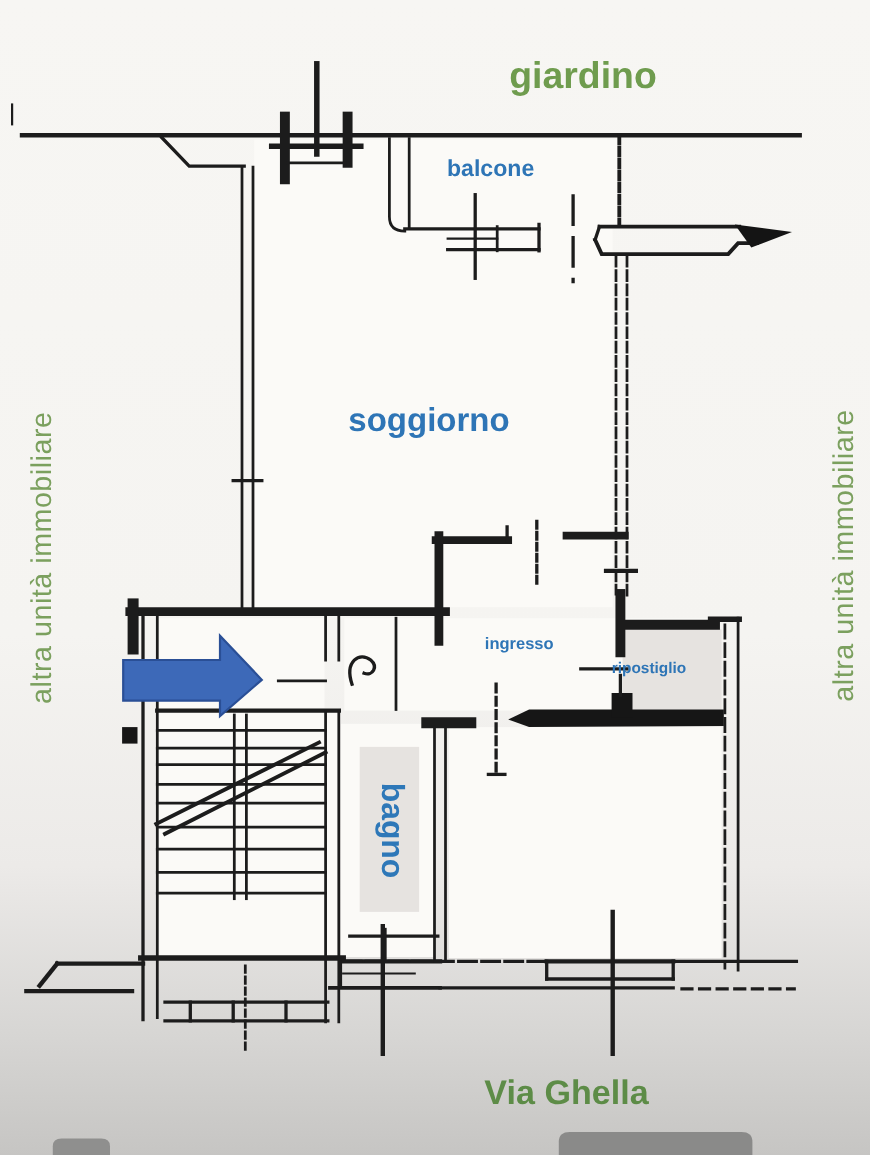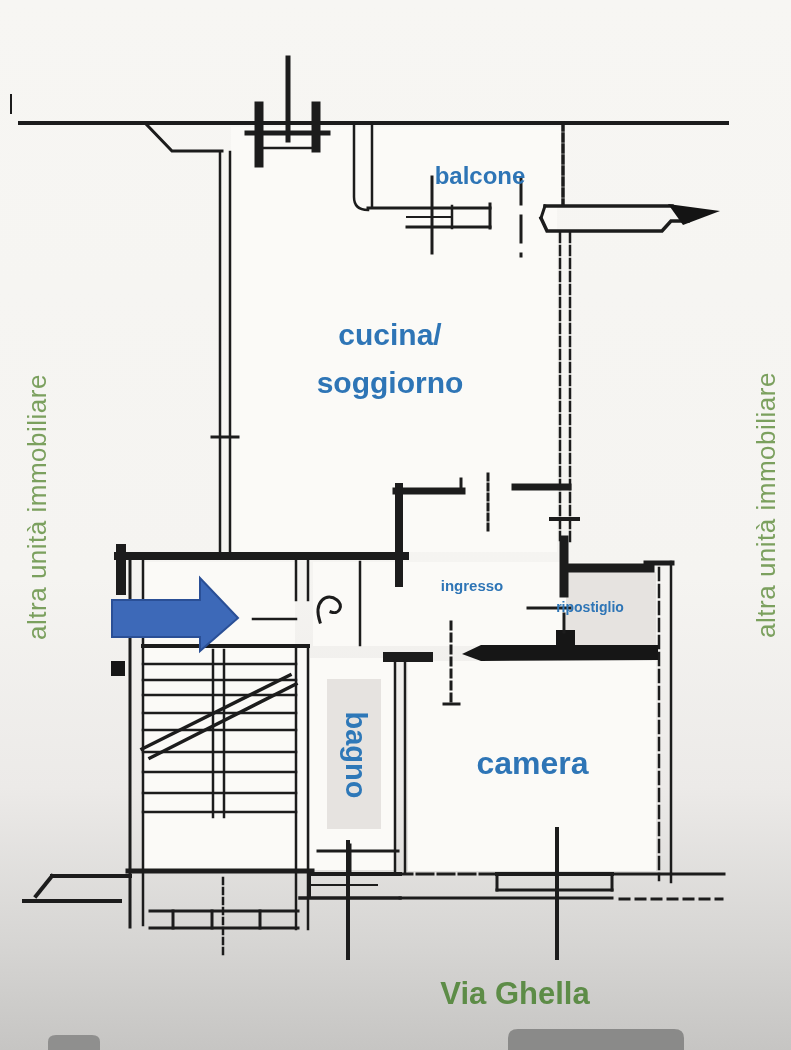--- a/index.html
+++ b/index.html
@@ -169,31 +169,30 @@
     <g>
       <polygon points="112,600 200,600 200,578 238,618 200,651 200,637 112,637" fill="#3d69b8" stroke="#2a4f96" stroke-width="2"></polygon>
     </g>
 
     <g stroke="none">
       <path d="M48,1050 v-8 q0,-7 8,-7 h36 q8,0 8,7 v8 z" fill="#8f8f8e"></path>
       <path d="M508,1050 v-12 q0,-9 10,-9 h156 q10,0 10,9 v12 z" fill="#8a8a89"></path>
     </g>
   </svg>
 
+  <div class="lbl center green" style="left:440px;top:50px;width:180px;font-size:34px;">giardino</div>
 
-  <div class="lbl center blue" style="left:410px;top:142px;width:140px;font-size:24px;margin-top:20px;">balcone</div>
+  <div class="lbl center blue" style="left:376px;top:142px;width:140px;font-size:21px;">balcone</div>
 
-  <div class="lbl center blue" style="left:280px;top:318px;width:220px;font-size:30px;">cucina/</div>
   <div class="lbl center blue" style="left:280px;top:366px;width:220px;font-size:30px;">soggiorno</div>
 
   <div class="lbl center blue" style="left:412px;top:577px;width:120px;font-size:15px;font-weight:600;">ingresso</div>
 
   <div class="lbl center blue" style="left:540px;top:599px;width:100px;font-size:14px;">ripostiglio</div>
 
-  <div class="lbl center blue" style="left:455px;top:745px;width:155px;font-size:32px;">camera</div>
 
   <div class="lbl center blue rot-cw" style="left:275px;top:738px;width:160px;height:34px;font-size:29px;color:#2e78b8;">bagno</div>
 
   <div class="lbl center side-green rot-ccw" style="left:-214px;top:493px;width:500px;height:28px;font-size:26px;">altra unità immobiliare</div>
 
   <div class="lbl center side-green rot-ccw" style="left:515px;top:491px;width:500px;height:28px;font-size:26px;">altra unità immobiliare</div>
 
   <div class="lbl center" style="left:410px;top:976px;width:210px;font-size:31px;color:#5d8c47;text-align:center;">Via Ghella</div>
 </div>
 

